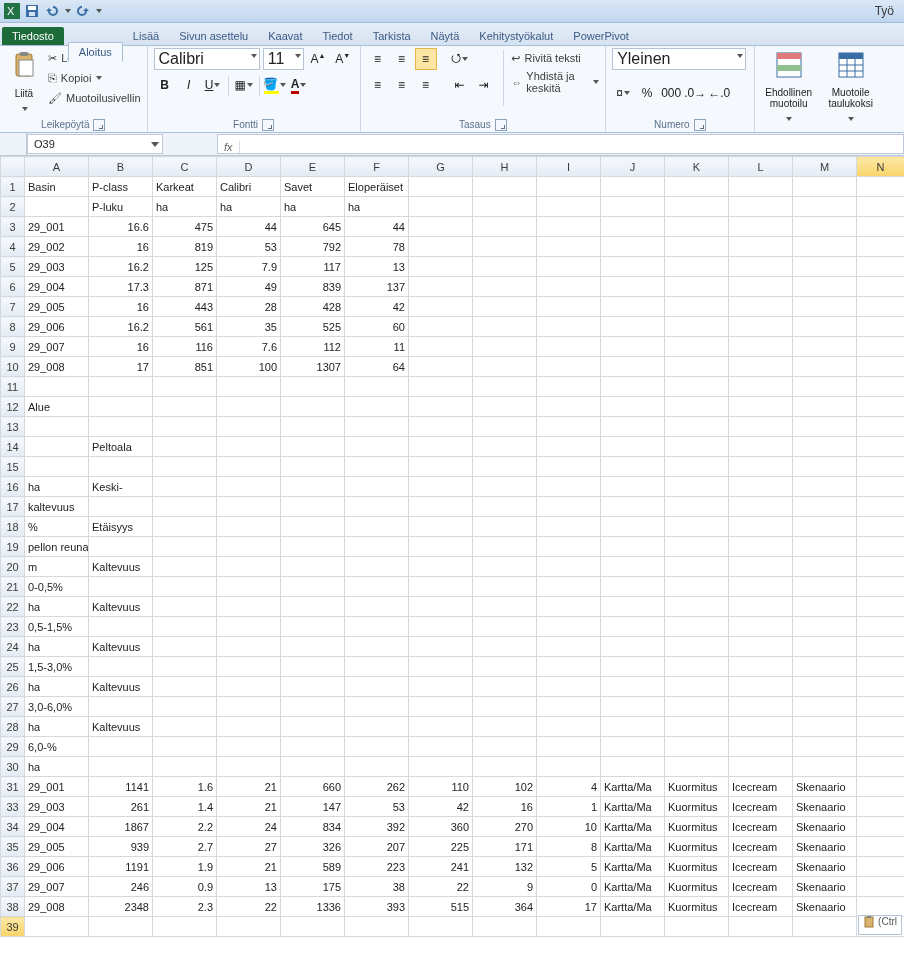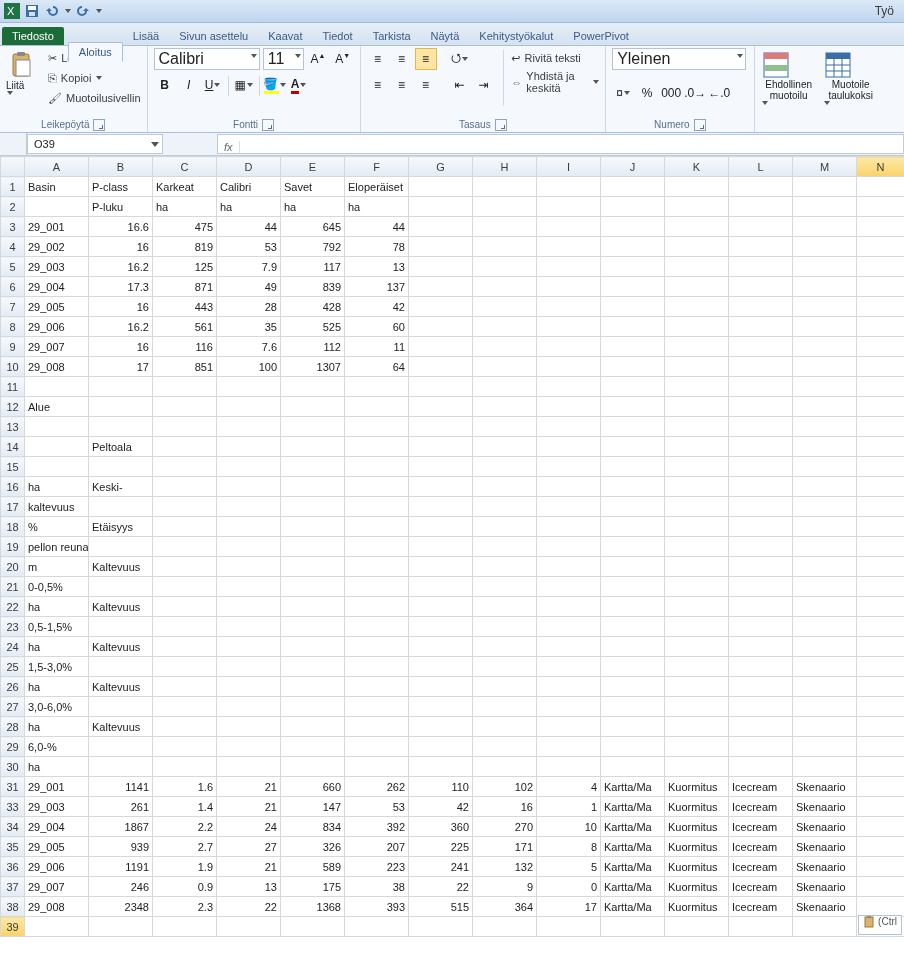--- a/index.html
+++ b/index.html
@@ -13,21 +13,21 @@
   .tab{padding:3px 10px 3px 10px;font-size:11px;color:#3b5a84;cursor:default}
   .tab.file{background:#1e6b3a;color:#fff;border-radius:2px 2px 0 0;margin-right:4px}
   .tab.active{background:#f5f9fe;border:1px solid #a9c0db;border-bottom:1px solid #f5f9fe;border-radius:2px 2px 0 0;color:#3b5a84;position:relative;top:17px}
   
   .ribbon{height:86px;background:#f5f9fe;border-bottom:1px solid #a9c0db;display:flex}
   .group{border-right:1px solid #cdd9e8;display:flex;flex-direction:column;padding:2px 6px 0 6px}
   .group-body{flex:1;display:flex;gap:6px;align-items:flex-start}
   .group-label{height:15px;font-size:10px;color:#5a6f8a;text-align:center;display:flex;align-items:center;justify-content:center;gap:4px}
   .dlg{width:10px;height:10px;border:1px solid #8ea4bf;display:inline-block;position:relative}
   .dlg::after{content:"";position:absolute;right:1px;bottom:1px;width:3px;height:3px;border-right:1px solid #5a6f8a;border-bottom:1px solid #5a6f8a}
-  .bigbtn{width:36px;display:flex;flex-direction:column;align-items:flex-start;gap:0;padding-top:2px;font-size:10px;text-align:center}
+  .bigbtn{width:36px;display:flex;flex-direction:column;align-items:center;gap:8px;padding-top:2px;font-size:10px;text-align:center}
   .bigicon{width:30px;height:30px}
   .smallrow{display:flex;align-items:center;gap:4px;height:20px;font-size:11px;color:#3b3b3b}
   .smallstack{display:flex;flex-direction:column;justify-content:center;gap:0}
   .rcombo{height:20px;border:1px solid #b6c3d4;background:#fff;display:flex;align-items:center;padding:0 2px 0 4px;position:relative;font-size:16px}
   .rcombo .dd{position:absolute;right:2px;top:5px;width:0;height:0;border-left:3px solid transparent;border-right:3px solid transparent;border-top:4px solid #555}
   .ribbtn{width:20px;height:20px;border:1px solid transparent;display:flex;align-items:center;justify-content:center;font-size:12px}
   .dd-sm{width:0;height:0;border-left:3px solid transparent;border-right:3px solid transparent;border-top:4px solid #555;margin-left:1px}
   .sep-v{width:1px;height:56px;background:#cdd9e8;margin:2px 2px}
   
   .fbar{height:22px;border-bottom:1px solid #bfcad8;display:flex;align-items:stretch;background:#eef3fa}
@@ -971,21 +971,21 @@
           <td>Icecream</td>
           <td>Skenaario</td>
           <td></td>
         </tr>
         <tr>
           <th>38</th>
           <td>29_008</td>
           <td class="num">2348</td>
           <td class="num">2.3</td>
           <td class="num">22</td>
-          <td class="num">1368</td>
+          <td class="num">1336</td>
           <td class="num">393</td>
           <td class="num">515</td>
           <td class="num">364</td>
           <td class="num">17</td>
           <td>Kartta/Ma</td>
           <td>Kuormitus</td>
           <td>Icecream</td>
           <td>Skenaario</td>
           <td></td>
         </tr>

